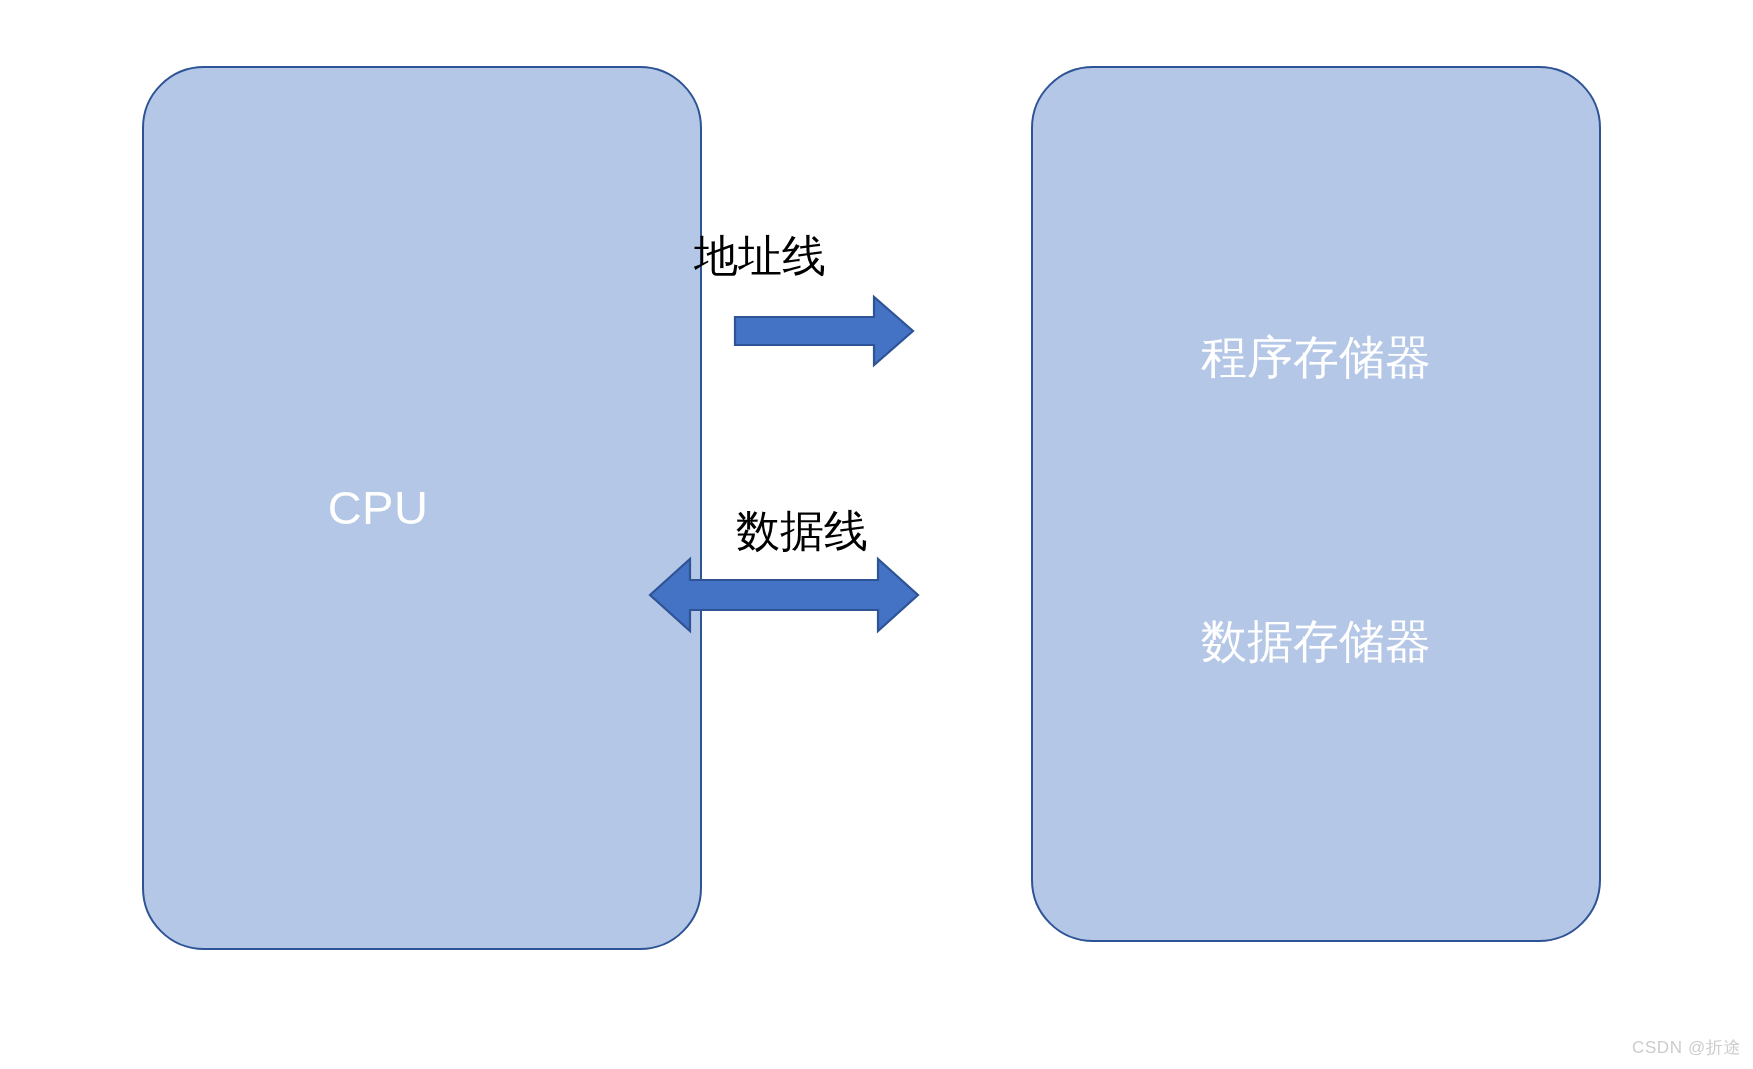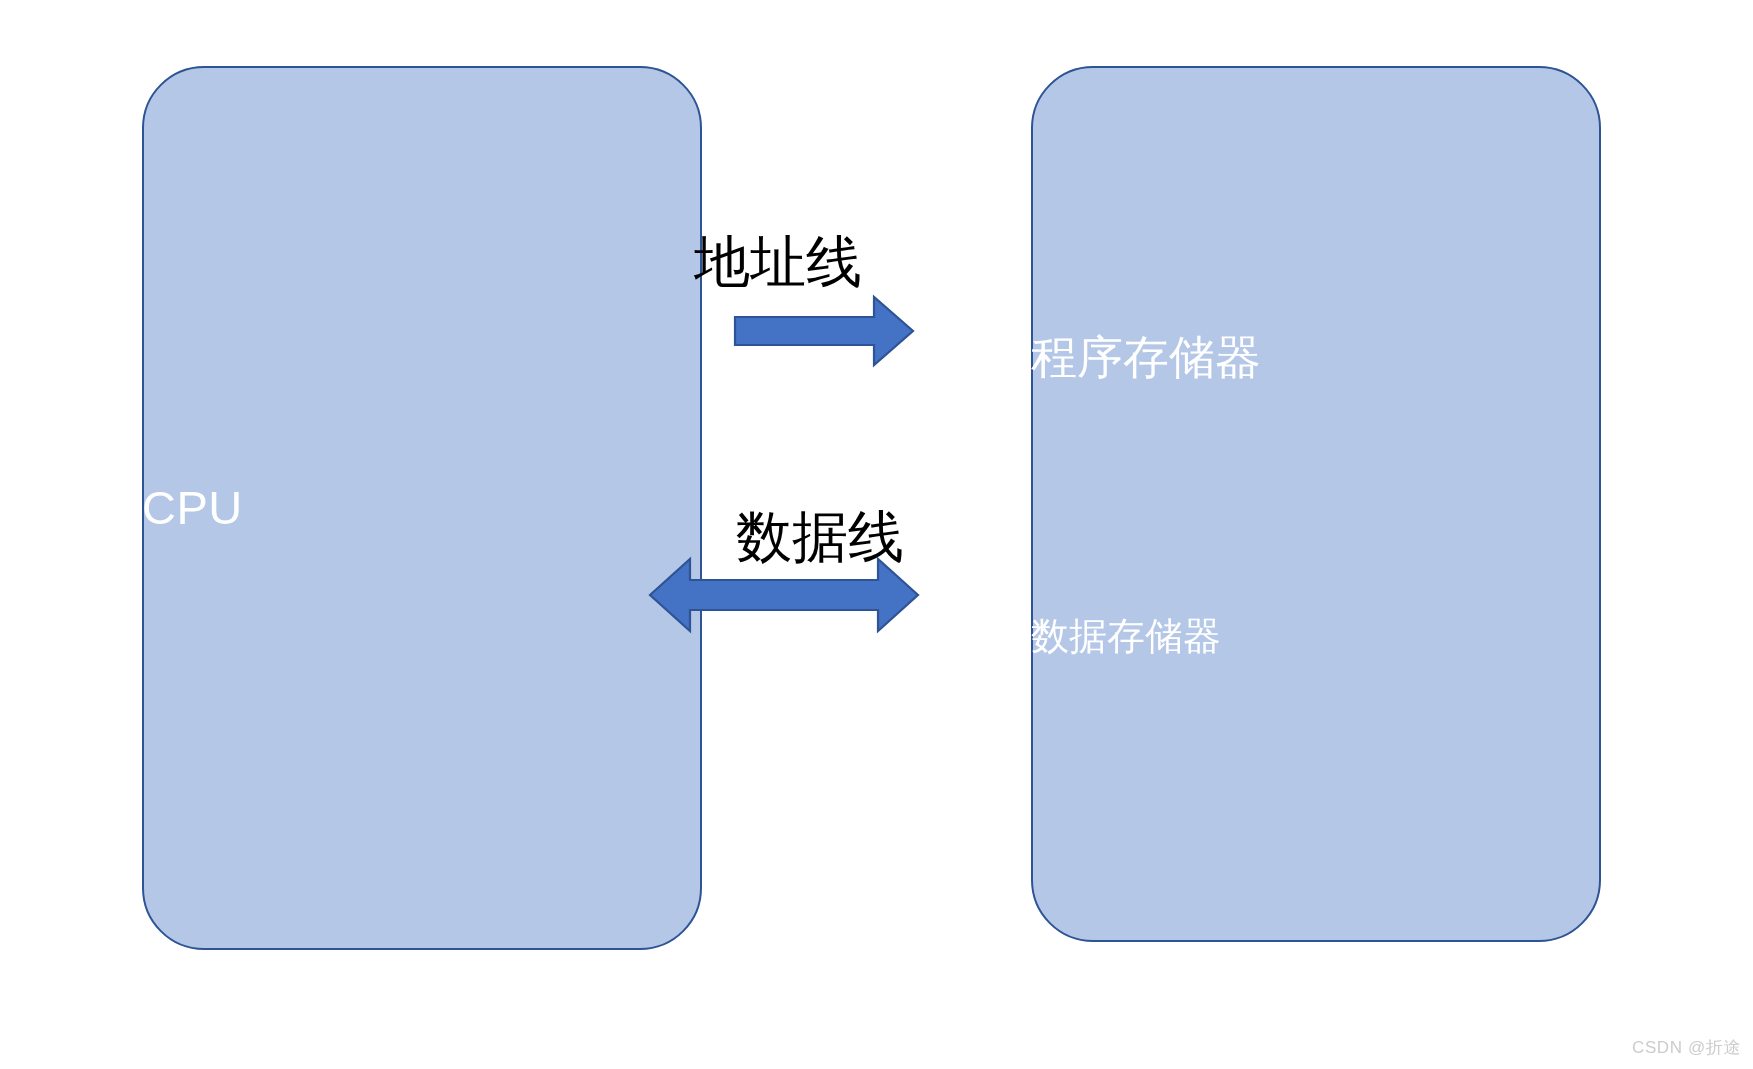--- a/index.html
+++ b/index.html
@@ -38,52 +38,51 @@
     top: 66px;
     width: 570px;
     height: 876px;
   }
 
   
   .block-label {
     position: absolute;
     color: #ffffff;
     white-space: nowrap;
-    text-align: left;
+    text-align: center;
     line-height: 1.1;
     font-weight: 400;
   }
   #cpu-label {
     left: 142px;
     top: 482px;
     width: 472px;
     font-size: 47px;
     letter-spacing: 0.5px;
   }
   #program-memory-label {
     left: 1031px;
     top: 332px;
     width: 570px;
     font-size: 46px;
   }
   #data-memory-label {
     left: 1031px;
     top: 616px;
     width: 570px;
-    font-size: 38px;
+    font-size: 46px;
   }
 
   
   .arrow-label {
     position: absolute;
     color: #000000;
     white-space: nowrap;
-    font-size: 56px;
+    font-size: 44px;
     line-height: 1.1;
-    font-family: Liberation Serif, serif;
   }
   #address-bus-label {
     left: 694px;
     top: 232px;
   }
   #data-bus-label {
     left: 736px;
     top: 507px;
   }
 

